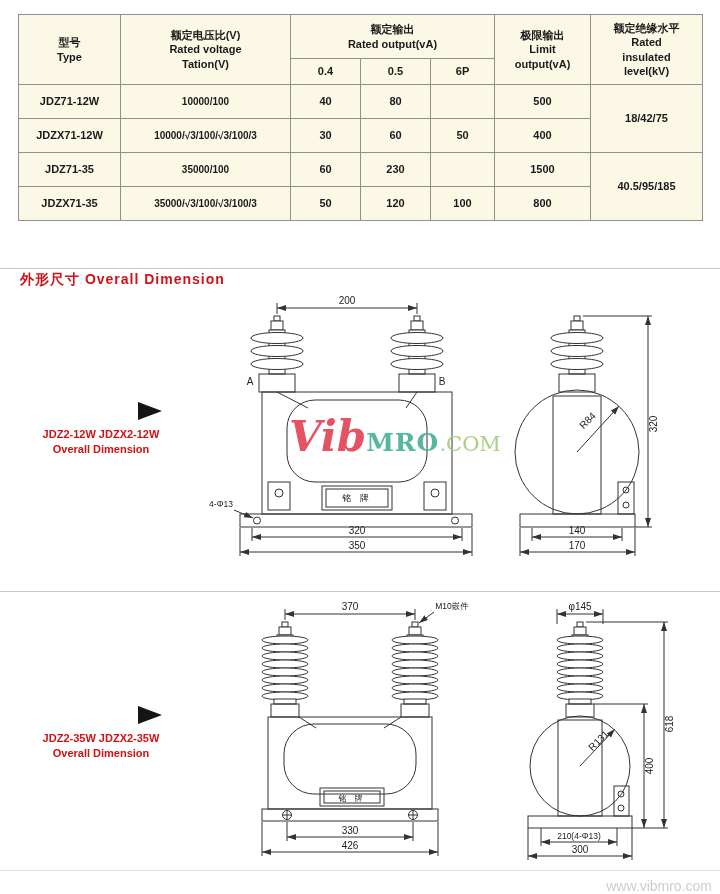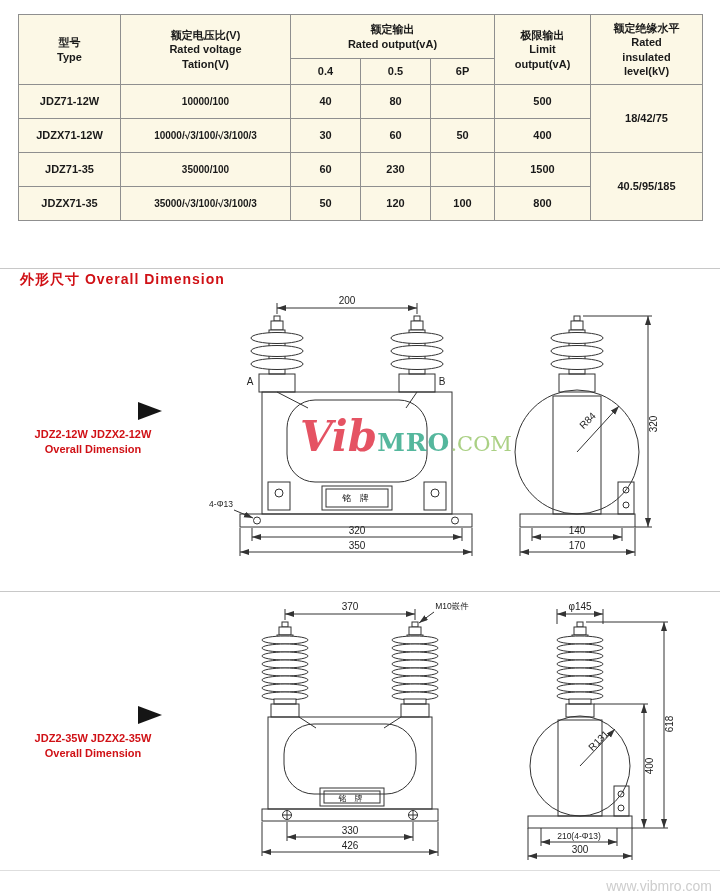--- a/index.html
+++ b/index.html
@@ -25,40 +25,40 @@
   .drow  { height: 34px; }
   
   .section-title {
     position: absolute; left: 20px; top: 243px;
     font-size: 14px; font-weight: bold; color: #d01116; letter-spacing: 1px; margin-top: 28px;
   }
   .divider { position: absolute; left: 0; width: 720px; height: 1px; background: #c8c8c8; }
   .div1 { top: 268px; } .div2 { top: 591px; } .div3 { top: 870px; background: #dedede; }
   
   .draw-label {
-    position: absolute; left: 14px; width: 158px; text-align: center;
+    position: absolute; left: 22px; width: 158px; text-align: center;
     color: #d01116; font-size: 11px; font-weight: bold; line-height: 15px;
   }
   .label1 { top: 427px; } .label2 { top: 731px; text-align: center; }
   .arrow {
     position: absolute; width: 0; height: 0;
     border-left: 24px solid #151515;
     border-top: 9px solid transparent; border-bottom: 9px solid transparent;
   }
   .arrow1 { left: 138px; top: 402px; } .arrow2 { left: 138px; top: 706px; }
   
   .drawing { position: absolute; left: 0; }
   svg text {
     font-family: "Liberation Sans", "DejaVu Sans", sans-serif;
     font-size: 10px; fill: #222; stroke: none; text-anchor: middle;
   }
   svg text.small { font-size: 8.5px; }
   svg text.cjk { font-size: 9px; letter-spacing: 3px; }
   
-  .watermark { position: absolute; left: 300px; top: 412px; white-space: nowrap; z-index: 5; }
+  .watermark { position: absolute; left: 289px; top: 412px; white-space: nowrap; z-index: 5; }
   .wm-vib {
     font-family: "DejaVu Serif", serif; font-style: italic; font-weight: bold;
     font-size: 42px; color: rgba(222, 40, 60, 0.8);
   }
   .wm-mro {
     font-family: "DejaVu Serif", serif; font-weight: bold;
     font-size: 25px; color: rgba(55, 170, 140, 0.85); letter-spacing: 1px;
   }
   .wm-com { font-family: "DejaVu Serif", serif; font-size: 21px; color: rgba(165, 205, 125, 0.95); }
   .footer-url { position: absolute; right: 8px; bottom: 0; font-size: 14px; color: #cdcdcd; }

